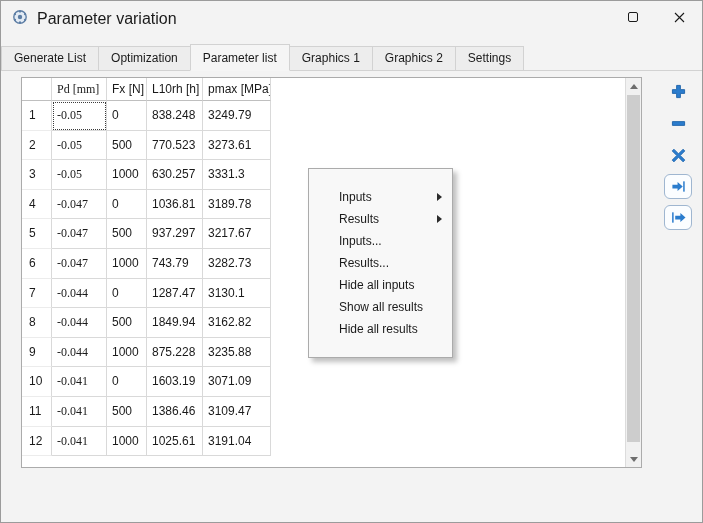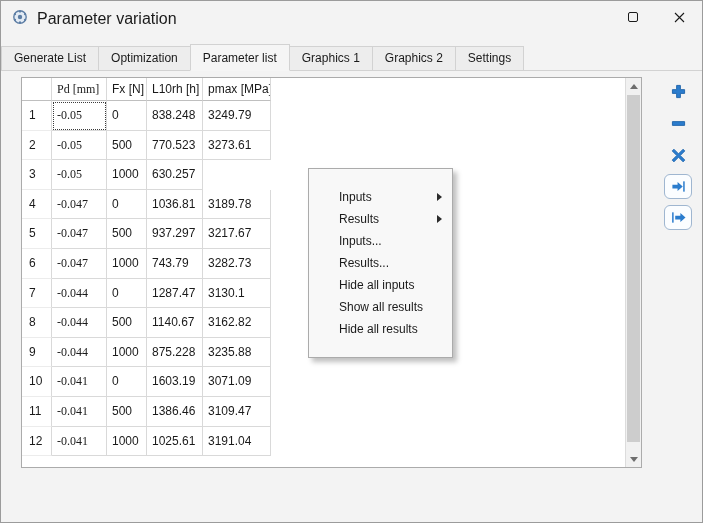--- a/index.html
+++ b/index.html
@@ -118,20 +118,21 @@
           <div class="cell col0">-0.05</div>
           <div class="cell col1">500</div>
           <div class="cell col2">770.523</div>
           <div class="cell col3">3273.61</div>
         </div>
         <div class="trow">
           <div class="cell rownum">3</div>
           <div class="cell col0">-0.05</div>
           <div class="cell col1">1000</div>
           <div class="cell col2">630.257</div>
+          <div class="cell col3">3331.3</div>
         </div>
         <div class="trow">
           <div class="cell rownum">4</div>
           <div class="cell col0">-0.047</div>
           <div class="cell col1">0</div>
           <div class="cell col2">1036.81</div>
           <div class="cell col3">3189.78</div>
         </div>
         <div class="trow">
           <div class="cell rownum">5</div>
@@ -151,21 +152,21 @@
           <div class="cell rownum">7</div>
           <div class="cell col0">-0.044</div>
           <div class="cell col1">0</div>
           <div class="cell col2">1287.47</div>
           <div class="cell col3">3130.1</div>
         </div>
         <div class="trow">
           <div class="cell rownum">8</div>
           <div class="cell col0">-0.044</div>
           <div class="cell col1">500</div>
-          <div class="cell col2">1140.67</div>
+          <div class="cell col2">1849.94</div>
           <div class="cell col3">3162.82</div>
         </div>
         <div class="trow">
           <div class="cell rownum">9</div>
           <div class="cell col0">-0.044</div>
           <div class="cell col1">1000</div>
           <div class="cell col2">875.228</div>
           <div class="cell col3">3235.88</div>
         </div>
         <div class="trow">

